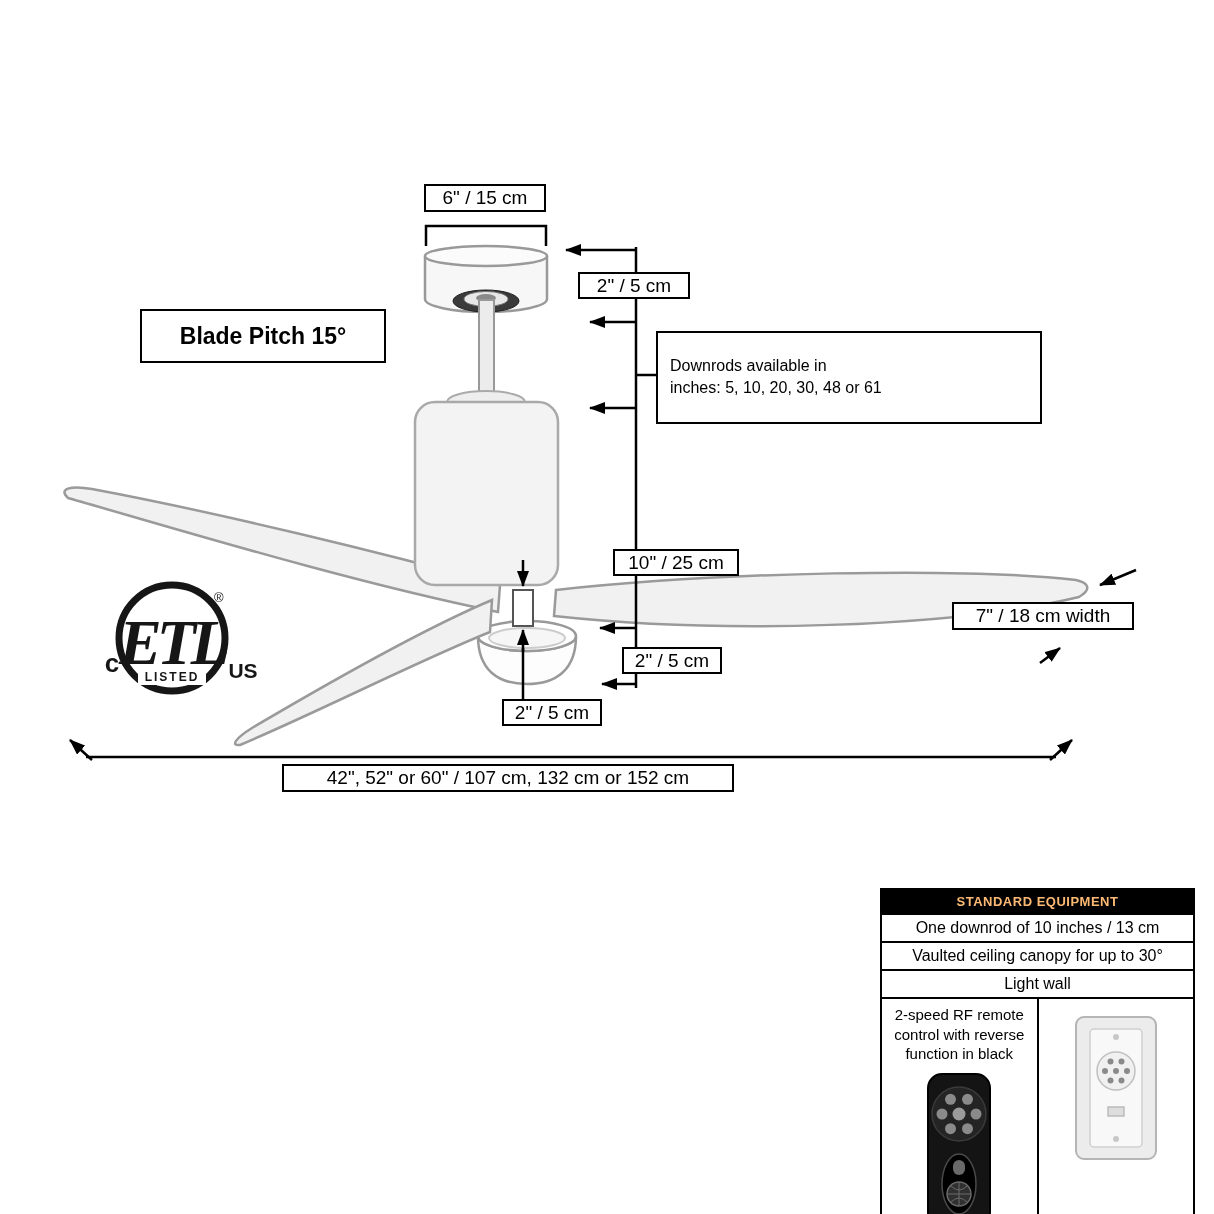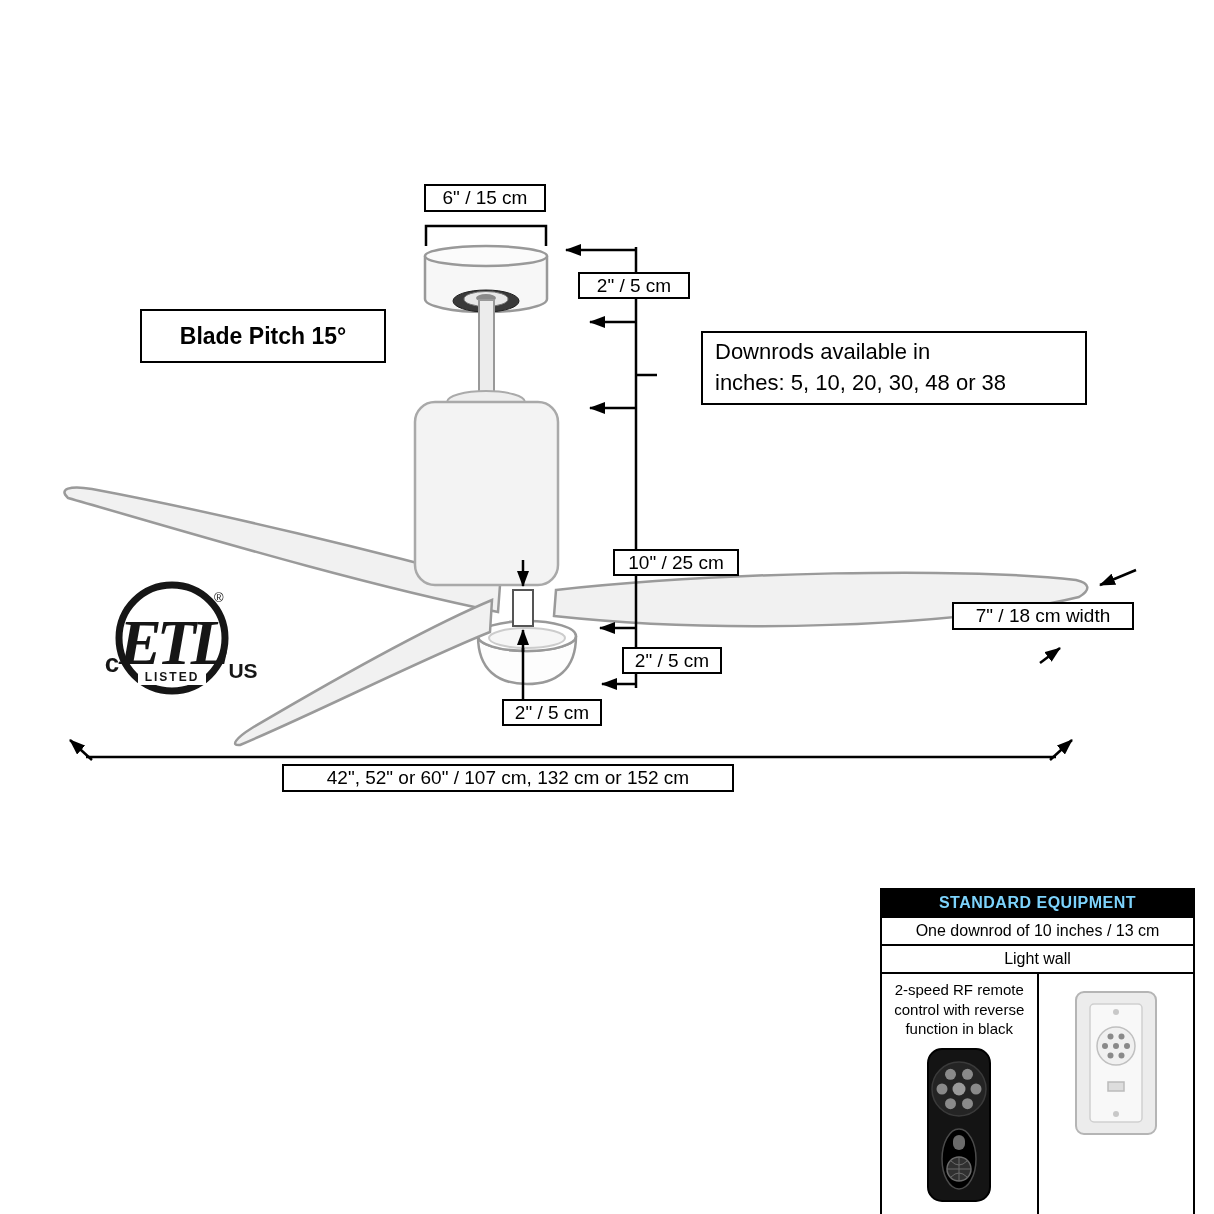--- a/index.html
+++ b/index.html
@@ -4,25 +4,25 @@
 <style>
   html,body{margin:0;padding:0;background:#fff;}
   .stage{position:relative;width:1214px;height:1214px;background:#fff;
          font-family:"Liberation Sans",sans-serif;color:#000;overflow:hidden;}
   svg.draw{position:absolute;left:0;top:0;}
   .dim-box{position:absolute;border:2px solid #000;background:#fff;display:flex;
            align-items:center;justify-content:center;font-size:19px;color:#000;
            white-space:nowrap;box-sizing:border-box;}
   .pitch{font-weight:bold;font-size:23px;}
   .downrods{align-items:flex-start;justify-content:flex-start;text-align:left;
-            font-size:22px;line-height:1.4;padding:4px 12px;white-space:normal;height:auto;margin-left:45px;}
+            font-size:16px;line-height:1.4;padding:22px 12px;white-space:normal;height:auto;}
   
   .equip{position:absolute;left:880px;top:888px;width:315px;border:2px solid #000;
          background:#fff;text-align:center;box-sizing:border-box;}
-  .equip-header{background:#000;color:#7dd3fc;font-weight:bold;font-size:16px;
+  .equip-header{background:#000;color:#fdba74;font-weight:bold;font-size:13px;
                 letter-spacing:.5px;padding:4px 0;}
   .equip-row{border-top:2px solid #000;font-size:16px;padding:4px 16px;}
   .equip-cols{display:flex;border-top:2px solid #000;align-items:stretch;}
   .equip-col{flex:1;display:flex;flex-direction:column;align-items:center;
              padding:6px 4px 10px;box-sizing:border-box;}
   .equip-col + .equip-col{border-left:2px solid #000;}
   .equip-col-label{font-size:15px;line-height:1.3;min-height:58px;}
   .equip-img{margin-top:8px;}
 </style>
 </head>
@@ -106,37 +106,38 @@
 
   <div class="dim-box" style="left:424px;top:184px;width:122px;height:28px;">6" / 15 cm</div>
 
   <div class="dim-box" style="left:578px;top:272px;width:112px;height:27px;">2" / 5 cm</div>
 
   <div class="dim-box pitch" style="left:140px;top:309px;width:246px;height:54px;">Blade Pitch 15°</div>
 
   <div class="dim-box downrods" style="left:656px;top:331px;width:386px;">
     <div>
       <div>Downrods available in</div>
-      <div>inches: 5, 10, 20, 30, 48 or 38</div>
+      <div>inches: 5, 10, 20, 30, 48 or 61</div>
     </div>
   </div>
 
   <div class="dim-box" style="left:613px;top:549px;width:126px;height:27px;">10" / 25 cm</div>
 
   <div class="dim-box" style="left:952px;top:602px;width:182px;height:28px;">7" / 18 cm width</div>
 
   <div class="dim-box" style="left:622px;top:647px;width:100px;height:27px;">2" / 5 cm</div>
 
   <div class="dim-box" style="left:502px;top:699px;width:100px;height:27px;">2" / 5 cm</div>
 
   <div class="dim-box" style="left:282px;top:764px;width:452px;height:28px;">42", 52" or 60" / 107 cm, 132 cm or 152 cm</div>
 
   <div class="equip">
     <div class="equip-header">STANDARD EQUIPMENT</div>
     <div class="equip-row">One downrod of 10 inches / 13 cm</div>
+    <div class="equip-row">Vaulted ceiling canopy for up to 30°</div>
     <div class="equip-row">Light wall</div>
     <div class="equip-cols">
       <div class="equip-col">
         <div class="equip-col-label">2-speed RF remote control with reverse function in black</div>
         <div class="equip-img">
           <svg width="78" height="158" viewBox="0 0 78 158">
             <rect x="8" y="2" width="62" height="152" rx="14" fill="#141414" stroke="#000" stroke-width="2"></rect>
             <circle cx="39" cy="42" r="27" fill="#242424" stroke="#3a3a3a" stroke-width="1.5"></circle>
             <circle cx="39" cy="42" r="6.5" fill="#9a9a9a"></circle>
             <circle cx="56" cy="42" r="5.5" fill="#8a8a8a"></circle>

